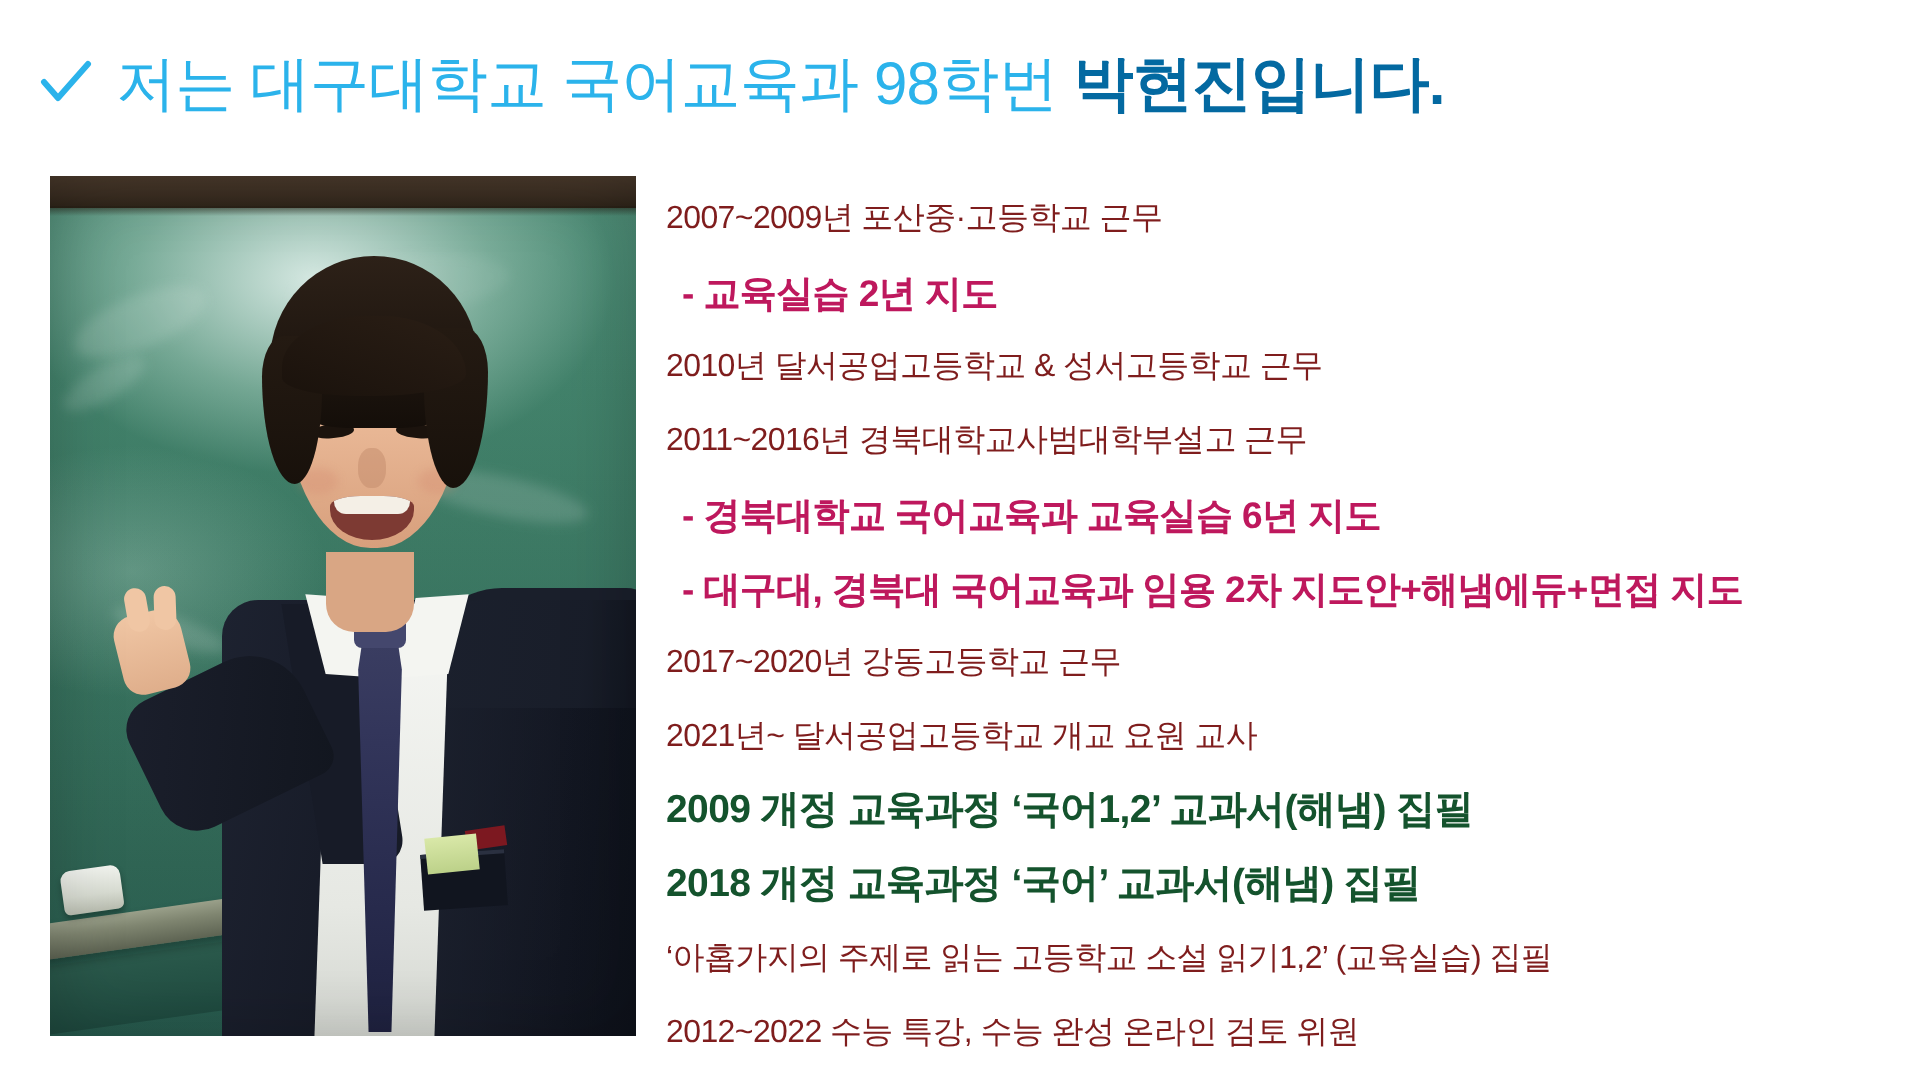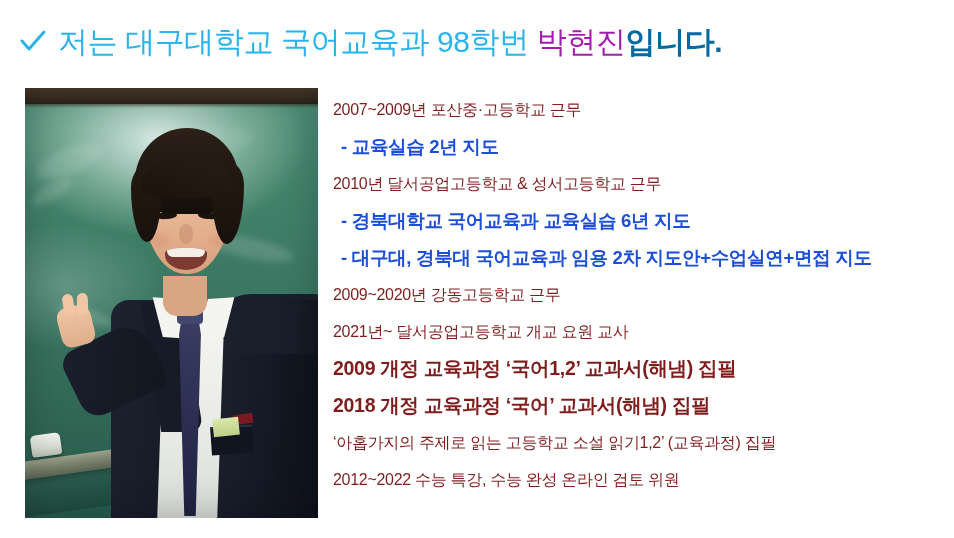--- a/index.html
+++ b/index.html
@@ -44,22 +44,22 @@
     line-height: 34px;
     letter-spacing: -0.4px;
     color: #2BB3EB;
     font-weight: 700;
   }
   .title-text .seg-light {
     color: #2BB3EB;
     font-weight: 400;
   }
   .title-text .seg-strong {
-    color: #a21caf;
-    font-weight: 400;
+    color: #0369a1;
+    font-weight: 700;
   }
   .title-text .seg-tail {
     color: #0369a1;
     font-weight: 700;
   }
 
   
   .photo {
     position: absolute;
     left: 25px;
@@ -365,26 +365,26 @@
     line-height: 37px;
     white-space: nowrap;
     color: #7f1d1d;
     font-size: 16px;
     font-weight: 400;
     letter-spacing: -0.3px;
   }
   .line.sub {
     font-size: 18.5px;
     font-weight: 700;
-    color: #1d4ed8;
+    color: #be185d;
     padding-left: 8px;
     letter-spacing: -0.3px;
   }
   .line.red {
-    color: #7f1d1d;
+    color: #14532d;
     font-weight: 700;
     font-size: 19.5px;
   }
 </style>
 </head>
 <body>
 
 <div class="slide">
 
   <div class="title-row">
@@ -448,23 +448,24 @@
       <div class="finger2"></div>
     </div>
 
     <div class="photo-vignette"></div>
   </div>
 
   <div class="lines">
     <div class="line">2007~2009년 포산중·고등학교 근무</div>
     <div class="line sub">- 교육실습 2년 지도</div>
     <div class="line">2010년 달서공업고등학교 &amp; 성서고등학교 근무</div>
+    <div class="line">2011~2016년 경북대학교사범대학부설고 근무</div>
     <div class="line sub">- 경북대학교 국어교육과 교육실습 6년 지도</div>
-    <div class="line sub">- 대구대, 경북대 국어교육과 임용 2차 지도안+수업실연+면접 지도</div>
-    <div class="line">2009~2020년 강동고등학교 근무</div>
+    <div class="line sub">- 대구대, 경북대 국어교육과 임용 2차 지도안+해냄에듀+면접 지도</div>
+    <div class="line">2017~2020년 강동고등학교 근무</div>
     <div class="line">2021년~ 달서공업고등학교 개교 요원 교사</div>
     <div class="line red">2009 개정 교육과정 ‘국어1,2’ 교과서(해냄) 집필</div>
     <div class="line red">2018 개정 교육과정 ‘국어’ 교과서(해냄) 집필</div>
-    <div class="line">‘아홉가지의 주제로 읽는 고등학교 소설 읽기1,2’ (교육과정) 집필</div>
+    <div class="line">‘아홉가지의 주제로 읽는 고등학교 소설 읽기1,2’ (교육실습) 집필</div>
     <div class="line">2012~2022 수능 특강, 수능 완성 온라인 검토 위원</div>
   </div>
 
 </div>
 
 </body></html>

